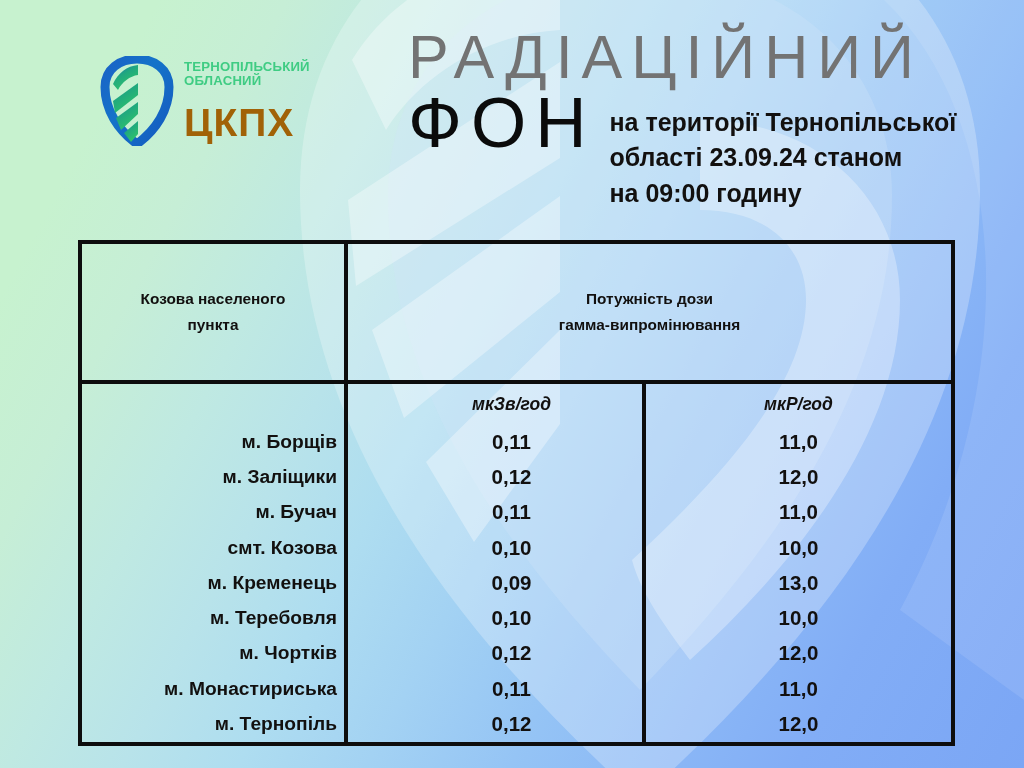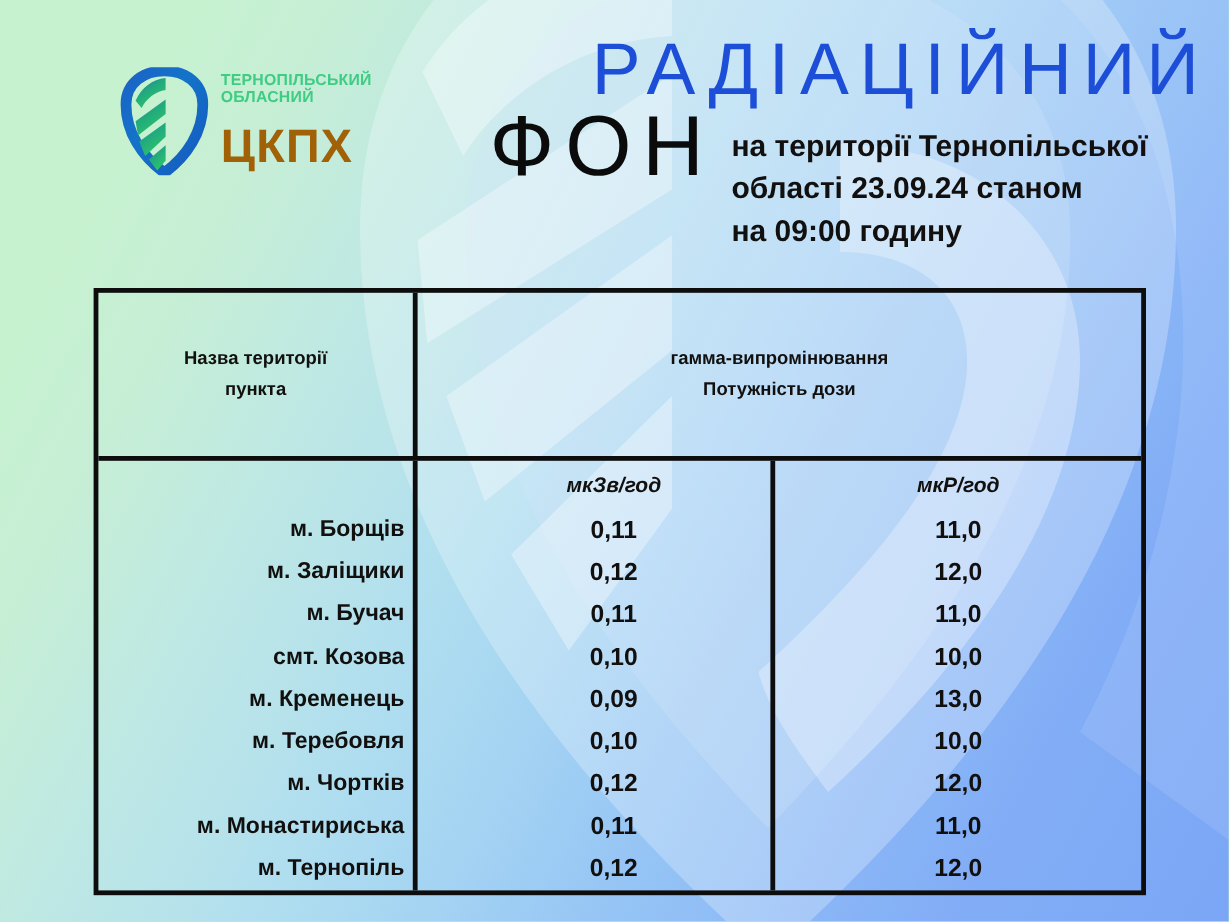--- a/index.html
+++ b/index.html
@@ -50,22 +50,22 @@
     font-size:13.2px; font-weight:bold; letter-spacing:.2px;
     color:#3fcc83; white-space:nowrap;
   }
   #logo-acronym {
     font-size:39px; font-weight:bold; color:#a16207;
     letter-spacing:1px; line-height:1; margin-top:16px;
   }
 
   #title-block { position:absolute; left:408px; top:28px; width:600px; }
   #main-title {
-    font-size:61px; font-weight:300; color:#1d4ed8;
-    letter-spacing:9px; line-height:0.96; white-space:nowrap;text-align:right;
+    font-size:61px; font-weight:300; color:#737373;
+    letter-spacing:9px; line-height:0.96; white-space:nowrap;
   }
   #main-title-2 {
     font-size:71px; font-weight:300; color:#0b0b0b;
     letter-spacing:9px; line-height:1.0; white-space:nowrap;
   }
   #title-row2 { display:flex; align-items:flex-start; }
   #subtitle {
     margin-left:14px; margin-top:18px;
     font-size:25px; font-weight:bold; color:#12100f;
     line-height:1.42; white-space:nowrap;
@@ -229,28 +229,28 @@
       </div>
     </div>
   </div>
 </div>
 
 <div id="data-table">
 
   <div id="table-head">
     <div id="head-city">
       <div>
-        <div>Назва території</div>
+        <div>Козова населеного</div>
         <div>пункта</div>
       </div>
     </div>
     <div id="head-dose">
       <div>
+        <div>Потужність дози</div>
         <div>гамма-випромінювання</div>
-        <div>Потужність дози</div>
       </div>
     </div>
   </div>
 
   <div id="table-body">
     <div id="col-city">
       <div class="unit-cell blank"></div>
     <div class="data-cell">м. Борщів</div>
         <div class="data-cell">м. Заліщики</div>
         <div class="data-cell">м. Бучач</div>

